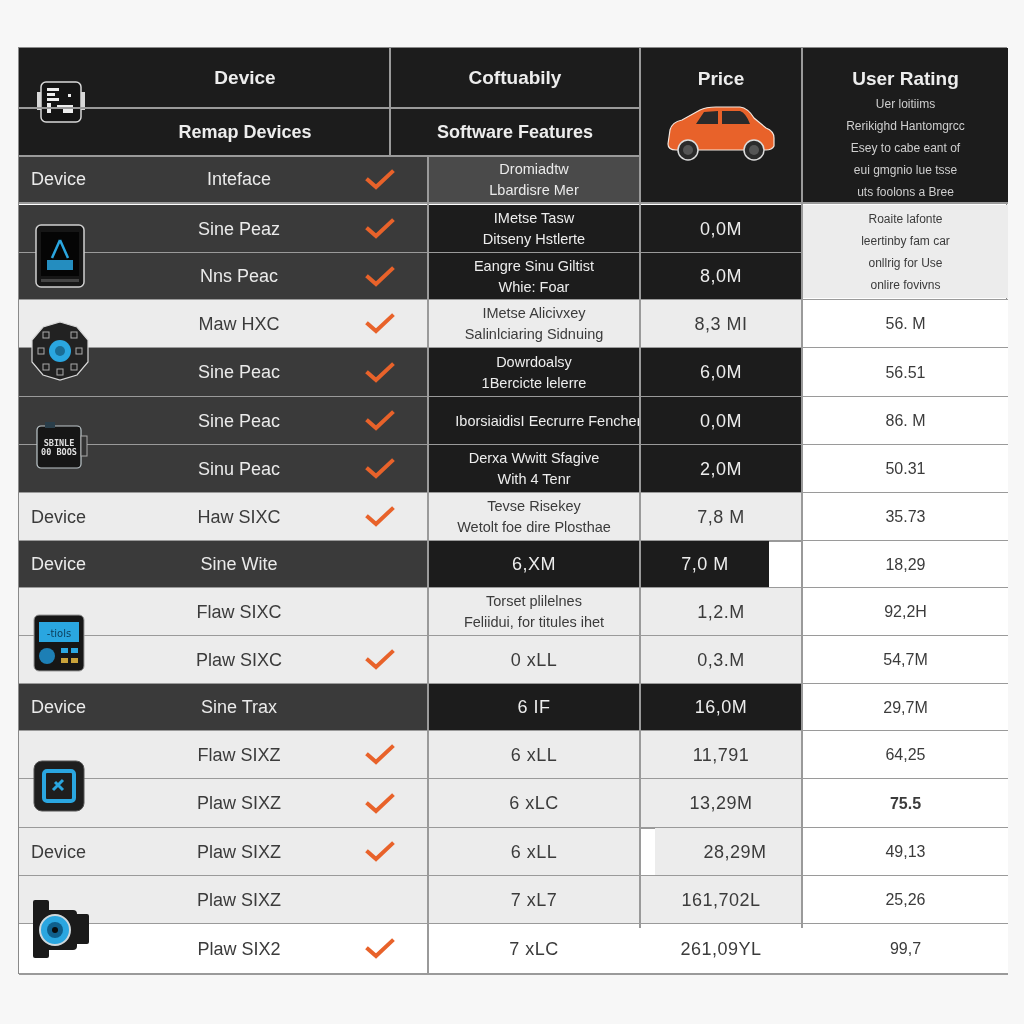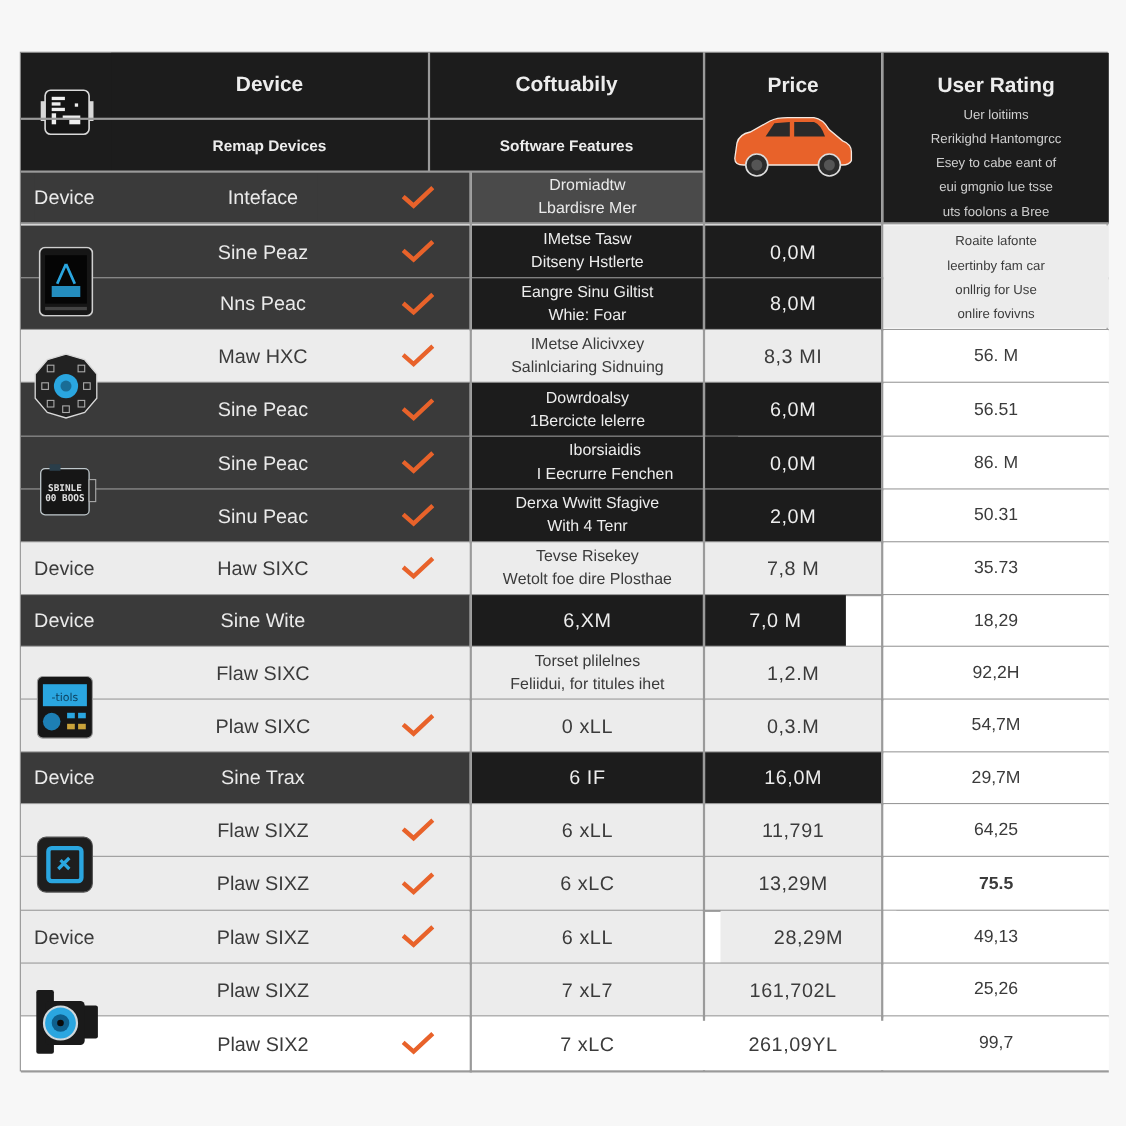--- a/index.html
+++ b/index.html
@@ -16,21 +16,21 @@
     position: absolute; display: flex; align-items: center; justify-content: center;
     text-align: center; overflow: hidden;
   }
   .dark { background: #3a3a3a; color: #eaeaea; }
   .black { background: #1c1c1c; color: #ededed; }
   .light { background: #ececec; color: #3b3b3b; }
   .white { background: #ffffff; color: #3b3b3b; }
   .hline { position: absolute; height: 2px; background: #9a9a9a; }
   .vline { position: absolute; width: 2px; background: #9a9a9a; }
   .hdr { font-size: 19px; font-weight: bold; }
-  .hdr2 { font-size: 14px; font-weight: bold; }
+  .hdr2 { font-size: 18px; font-weight: bold; }
   .lab { font-size: 18px; }
   .name { font-size: 18px; }
   .feat { font-size: 14.5px; line-height: 21px; }
   .num { font-size: 18px; letter-spacing: 0.5px; }
   .rate { font-size: 16px; }
   .rate-txt { font-size: 12px; line-height: 22px; }
   .check { position: absolute; width: 30px; height: 24px; }
   .icon { position: absolute; }
 </style>
 </head>
@@ -151,21 +151,21 @@
         <div class="cell white rate" style="left:784px;top:300px;width:205px;height:49px;">56.51</div>
         <div class="hline" style="left:0;top:348px;width:989px;"></div>
       </div>
       <div>
         <div class="cell dark" style="left:0;top:349px;width:408px;height:48px;"></div>
         <div class="cell dark lab" style="left:12px;top:349px;height:48px;justify-content:flex-start;background:transparent;"></div>
         <div class="cell dark name" style="left:165px;top:349px;width:110px;height:48px;background:transparent;">Sine Peac</div>
         <svg class="check" style="left:346px;top:361px;" viewBox="0 0 30 24">
           <path d="M3 12 L11 19 L27 4" fill="none" stroke="#e8622a" stroke-width="4" stroke-linecap="square"></path>
         </svg>
-        <div class="cell black feat" style="left:410px;top:349px;width:242px;height:48px;flex-direction:column;">
+        <div class="cell black feat" style="left:410px;top:349px;width:242px;height:48px;">
           <div>Iborsiaidis</div>
           <div>I Eecrurre Fenchen</div>
         </div>
         <div class="cell black num" style="left:622px;top:349px;width:160px;height:48px;">0,0M</div>
         <div class="cell white rate" style="left:784px;top:349px;width:205px;height:48px;">86. M</div>
         <div class="hline" style="left:0;top:396px;width:989px;"></div>
       </div>
       <div>
         <div class="cell dark" style="left:0;top:397px;width:408px;height:48px;"></div>
         <div class="cell dark lab" style="left:12px;top:397px;height:48px;justify-content:flex-start;background:transparent;"></div>

